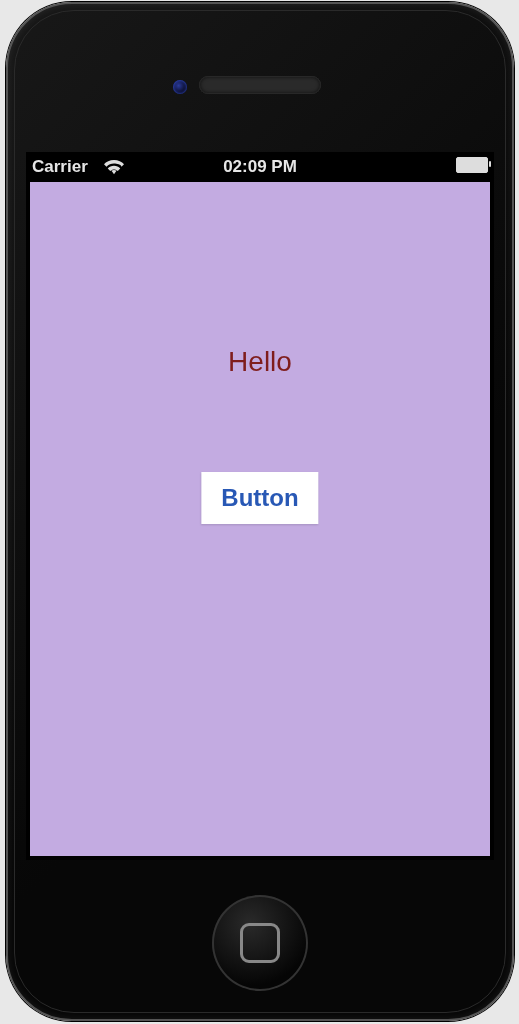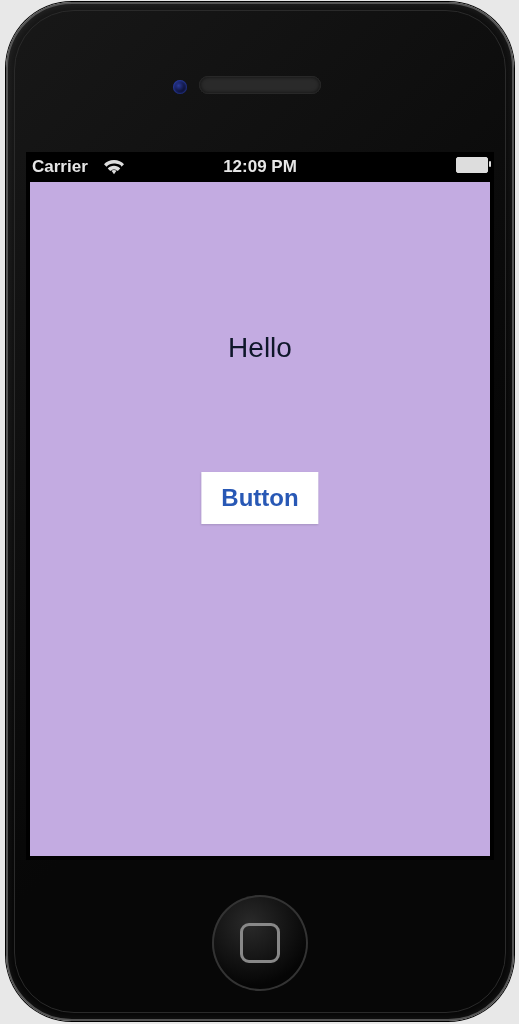--- a/index.html
+++ b/index.html
@@ -121,24 +121,24 @@
   }
 
   
   .app{
     position:absolute;
     top:30px;left:4px;right:4px;bottom:4px;
     background:#c3abe1;
   }
   .greeting{
     position:absolute;
-    top:150px;left:0;right:0;
+    top:164px;left:0;right:0;
     text-align:center;
     font-size:28px;
-    color:#0f172a;
+    color:#7f1d1d;
   }
   .main-btn{
     position:absolute;
     top:290px;
     left:50%;
     transform:translateX(-50%);
     background:#fff;
     border:none;
     border-radius:0;
     padding:12px 20px;
@@ -160,21 +160,21 @@
     <div class="status">
       <div class="left">
         <span>Carrier</span>
         <span class="wifi">
           <svg viewBox="0 0 24 18">
               <path fill="#ddd" d="M12 17l3-4a6 6 0 00-6 0l3 4zm0-17C7 0 2.5 2 0 5l3 3c2.3-2.3 5.5-3.7 9-3.7S20.7 5.7 21 8l3-3C21.5 2 17 0 12 0zm0 7c-3 0-5.6 1.2-7.5 3.2l3 3c1.2-1.2 2.8-1.9 4.5-1.9s3.3.7 4.5 1.9l3-3C17.6 8.2 15 7 12 7z"></path>
             </svg>
         </span>
       </div>
       <div class="center">
-        <span>12:09 PM</span>
+        <span>02:09 PM</span>
       </div>
       <div class="right">
         <span class="battery"></span>
       </div>
     </div>
 
     <div class="app">
       <div class="greeting">Hello</div>
 
       <button class="main-btn">Button</button>

